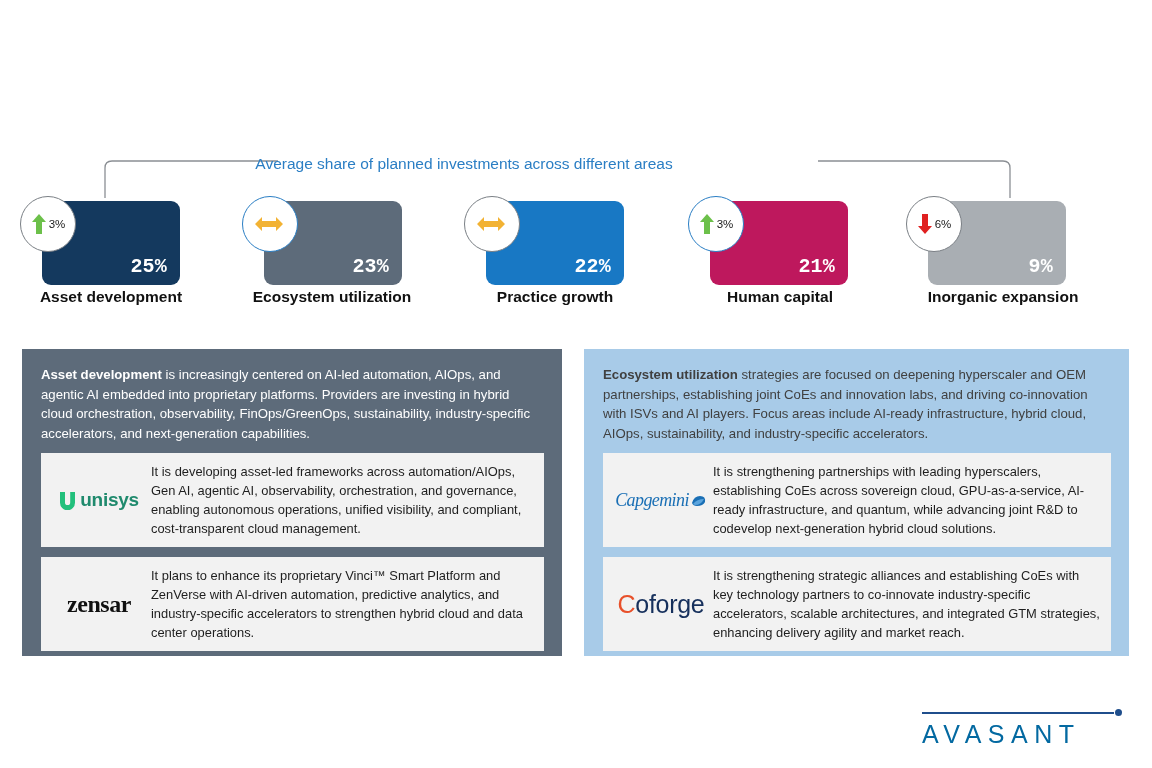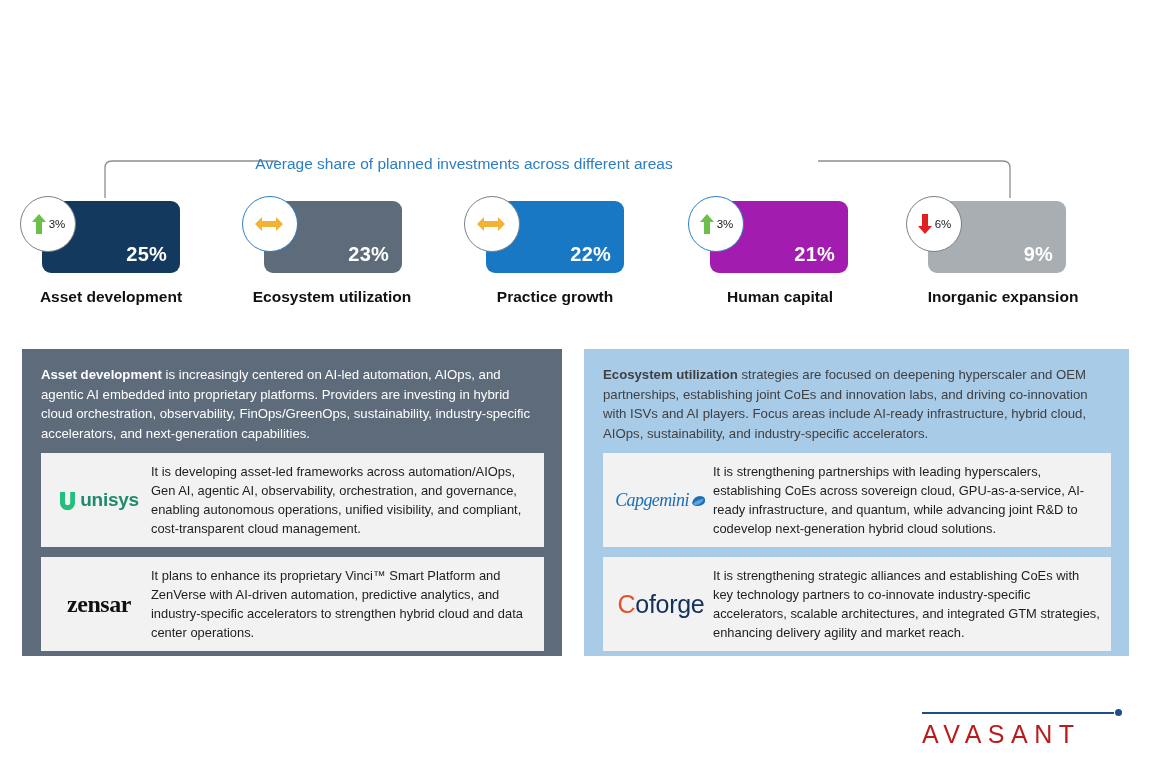--- a/index.html
+++ b/index.html
@@ -25,23 +25,23 @@
     position: absolute; left: 0; top: 155px; width: 928px;
     text-align: center; font-size: 15.5px; color: #2a7ec4;
     white-space: nowrap;
   }
 
   
   .bars { position: absolute; left: 0; top: 196px; width: 1152px; height: 120px; }
   .bar-item { position: absolute; top: 0; }
   .bar-rect {
     position: absolute; left: 22px; top: 5px;
-    width: 138px; height: 72px;
+    width: 138px; height: 84px;
     border-radius: 9px;
-    display: flex; align-items: flex-end; justify-content: flex-end;
+    display: flex; align-items: flex-end; justify-content: flex-end; font-family: Liberation Mono, monospace;
   }
   .bar-value {
     color: #fff; font-size: 20px; font-weight: 700;
     padding: 0 13px 7px 0; letter-spacing: .2px;
   }
   .badge {
     position: absolute; left: 0; top: 0;
     width: 56px; height: 56px; border-radius: 50%;
     background: #fff; border: 1.6px solid #7a7f85;
     display: flex; align-items: center; justify-content: center;
@@ -88,21 +88,21 @@
   .logo-capgemini .word { font-family: "Liberation Serif", serif; font-style: italic; font-size: 18px; color: #1a6fb5; letter-spacing:-.6px; }
   .logo-coforge { font-size: 25px; font-weight: 400; color: #16305c; letter-spacing:-.3px;text-align:right; }
   .logo-coforge .c { color: #e8502a; }
 
   
   .avasant { position: absolute; left: 912px; top: 706px; width: 218px; height: 48px; }
   .avasant-line { position:absolute; left: 10px; top: 6px; width: 192px; height: 1.6px; background:#1f4e8c; }
   .avasant-dot { position:absolute; left: 203px; top: 3px; width: 7px; height: 7px; border-radius:50%; background:#1f4e8c; }
   .avasant-word {
     position:absolute; left: 10px; top: 14px; width: 200px;
-    font-size: 25px; color:#b91c1c; letter-spacing: 6.5px;
+    font-size: 25px; color:#0369a1; letter-spacing: 6.5px;
     font-weight: 400; text-align:left;
   }
 </style>
 </head>
 <body>
 
 <div id="page">
 
 
   <div class="bracket-wrap">
@@ -148,21 +148,21 @@
       <div class="badge">
         <svg class="arrow-ico" width="30" height="18" viewBox="0 0 30 18">
           <path d="M1 9 L8 2 L8 6 L22 6 L22 2 L29 9 L22 16 L22 12 L8 12 L8 16 Z" fill="#f2b233"></path>
         </svg>
         <span class="badge-text"></span>
       </div>
       <div class="bar-label" style="left:0px;">Practice growth</div>
     </div>
 
     <div class="bar-item" style="left:688px;">
-      <div class="bar-rect" style="background:#a21caf;">
+      <div class="bar-rect" style="background:#be185d;">
         <span class="bar-value">21%</span>
       </div>
       <div class="badge blue-ring">
         <svg class="arrow-ico" width="16" height="22" viewBox="0 0 16 22">
           <path d="M8 1 L15 9 L11 9 L11 21 L5 21 L5 9 L1 9 Z" fill="#6cc04a"></path>
         </svg>
         <span class="badge-text">3%</span>
       </div>
       <div class="bar-label" style="left:1px;">Human capital</div>
     </div>

